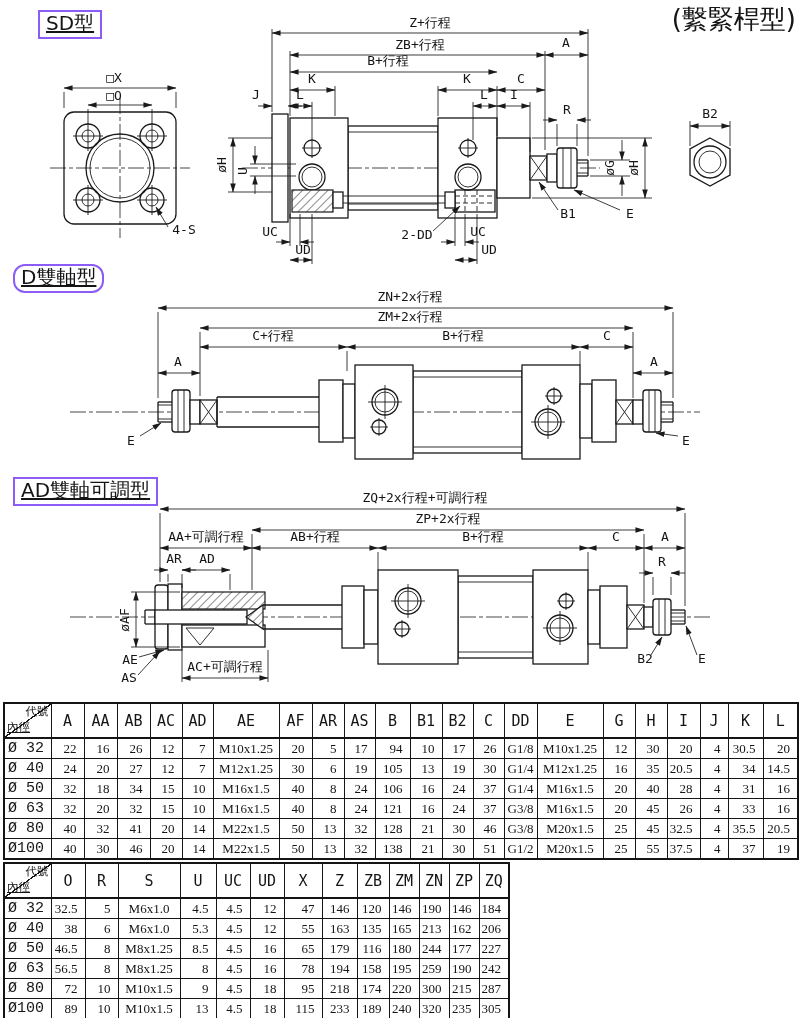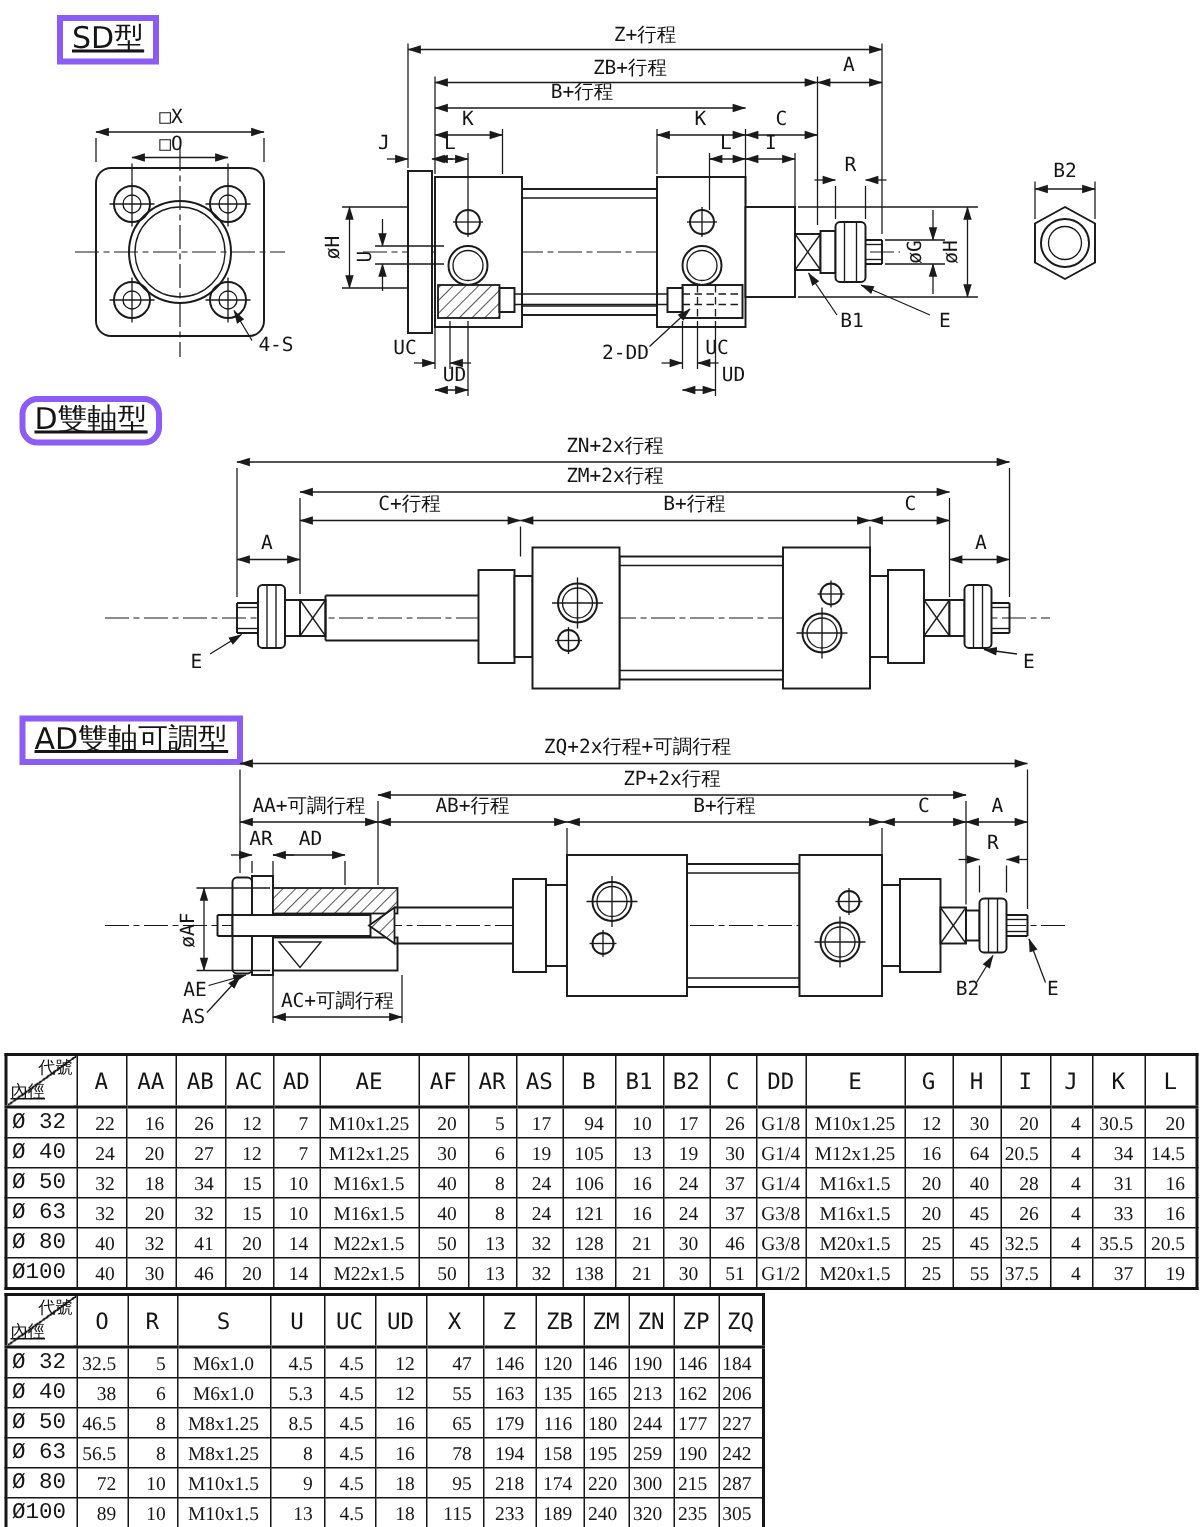--- a/index.html
+++ b/index.html
@@ -1,18 +1,18 @@
 <!DOCTYPE html>
 <html><head>
 <meta charset="utf-8">
 <style>
   html,body{margin:0;padding:0;}
   #page{position:relative;width:800px;height:1018px;background:#ffffff;overflow:hidden;
         font-family:"DejaVu Sans","Liberation Sans",sans-serif;color:#151515;}
-  .sec-title{position:absolute;border:4px solid #8b5cf6;padding:0px 6px 2px 6px;
+  .sec-title{position:absolute;border:2px solid #8b5cf6;padding:0px 6px 2px 6px;
         font-size:20px;line-height:1.15;text-decoration:underline;background:#fff;color:#151515;}
   #note-tr{position:absolute;top:2px;right:4px;font-size:26px;color:#151515;}
   svg{position:absolute;left:0;top:0;}
   svg text{font-family:"DejaVu Sans Mono","Liberation Mono",monospace;font-size:13px;fill:#151515;text-anchor:middle;}
   .s{stroke:#1a1a1a;stroke-width:1.3;fill:none;}
   .sf{stroke:#1a1a1a;stroke-width:1.3;fill:#ffffff;}
   .sh{stroke:#1a1a1a;stroke-width:1.2;fill:url(#hp);}
   .t{stroke:#1a1a1a;stroke-width:0.9;fill:none;}
   .d{stroke:#1a1a1a;stroke-width:0.85;fill:none;}
   .cl{stroke:#1a1a1a;stroke-width:0.8;fill:none;stroke-dasharray:16 3 4 3;}
@@ -34,20 +34,21 @@
         font-family:"DejaVu Sans","Liberation Sans",sans-serif;}
   th.corner .c-top{top:2px;right:2px;}
   th.corner .c-bot{bottom:4px;left:2px;text-decoration:underline;}
 </style>
 </head>
 <body>
 
 <div id="page">
 
   <div class="sec-title" style="left:38px;top:10px;">SD型</div>
+  <div id="note-tr">(繫緊桿型)</div>
   <div class="sec-title" style="left:13px;top:264px;border-radius:12px;">D雙軸型</div>
   <div class="sec-title" style="left:13px;top:461px;margin-top:16px;">AD雙軸可調型</div>
 
   <svg width="800" height="700" viewBox="0 0 800 700">
     <defs>
       <marker id="ar" viewBox="0 0 10 8" refX="9.5" refY="4" markerWidth="11" markerHeight="8.5" orient="auto-start-reverse">
           <path d="M0,0.9 L10,4 L0,7.1 Z" fill="#1a1a1a"></path>
         </marker>
       <pattern id="hp" width="6" height="6" patternUnits="userSpaceOnUse" patternTransform="rotate(45)">
         <rect width="6" height="6" fill="#fff"></rect>
@@ -498,21 +499,21 @@
           <td>30</td>
           <td>6</td>
           <td>19</td>
           <td>105</td>
           <td>13</td>
           <td>19</td>
           <td>30</td>
           <td class="ctr">G1/4</td>
           <td class="ctr">M12x1.25</td>
           <td>16</td>
-          <td>64</td>
+          <td>35</td>
           <td>20.5</td>
           <td>4</td>
           <td>34</td>
           <td>14.5</td>
         </tr>
         <tr>
           <td class="rowlabel">Ø 50</td>
           <td>32</td>
           <td>18</td>
           <td>34</td>

